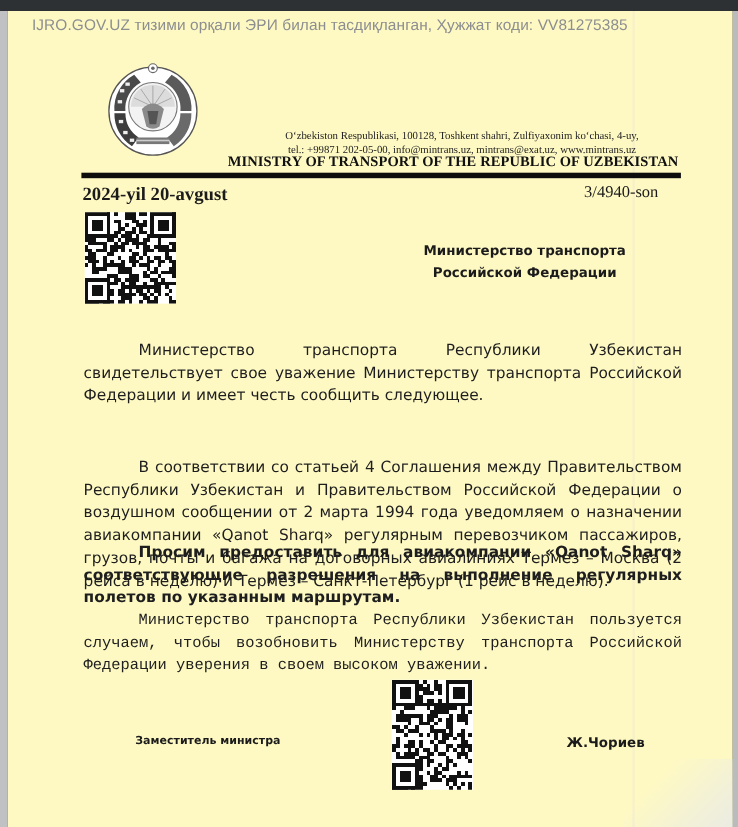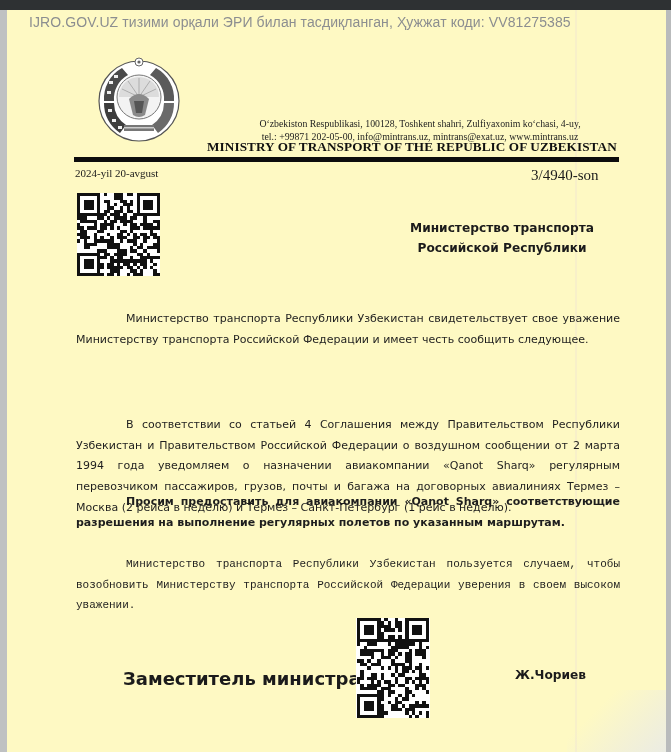--- a/index.html
+++ b/index.html
@@ -18,37 +18,37 @@
     .emblem { position: absolute; left: 85px; top: 43px; width: 95px; height: 92px; }
 
     .org-uz { position: absolute; left: 199px; top: 55px; font-family: "Liberation Serif", serif; font-weight: bold; font-size: 16.5px; color: #111; letter-spacing: 0.15px; white-space: nowrap; }
     .org-en { position: absolute; left: 200px; top: 81px; font-family: "Liberation Serif", serif; font-weight: bold; font-size: 13.2px; color: #111; letter-spacing: 0.1px; white-space: nowrap; margin-top: 48px; }
     .addr { position: absolute; left: 213px; width: 400px; text-align: center; font-family: "Liberation Serif", serif; font-size: 9.8px; color: #222; white-space: nowrap; }
     .addr1 { top: 108px; }
     .addr2 { top: 121px; }
 
     .rule { position: absolute; left: 67px; top: 147px; width: 545px; height: 5px; background: #0d0d0d; }
 
-    .date { position: absolute; left: 68px; top: 157px; font-family: "Liberation Serif", serif; font-size: 11px; color: #1b1b1b; white-space: nowrap; }
+    .date { position: absolute; left: 68px; top: 157px; font-family: "Liberation Serif", serif; font-size: 17px; color: #1b1b1b; white-space: nowrap; font-weight: bold; }
     .regno { position: absolute; left: 524px; top: 157px; font-family: "Liberation Serif", serif; font-size: 15px; color: #1b1b1b; white-space: nowrap; }
 
     .qr { position: absolute; background: #fff; }
     .qr1 { left: 70px; top: 183px; width: 83px; height: 83px; }
     .qr2 { left: 349px; top: 608px; width: 74px; height: 100px; }
 
-    .addressee { position: absolute; left: 370px; top: 208px; width: 200px; text-align: center; font-family: "DejaVu Sans", sans-serif; font-weight: bold; font-size: 12.2px; line-height: 20px; color: #1b1b1b; margin-left: 25px; }
-
-    .body-text { position: absolute; left: 69px; width: 544px; font-family: "DejaVu Sans", sans-serif; font-size: 11px; line-height: 20.7px; color: #1e1e1e; text-align: justify; }
+    .addressee { position: absolute; left: 370px; top: 208px; width: 200px; text-align: center; font-family: "DejaVu Sans", sans-serif; font-weight: bold; font-size: 12.2px; line-height: 20px; color: #1b1b1b; }
+
+    .body-text { position: absolute; left: 69px; width: 544px; font-family: "DejaVu Sans", sans-serif; font-size: 14px; line-height: 20.7px; color: #1e1e1e; text-align: justify; }
     .para { text-indent: 50px; text-align-last: left; }
     .p1 { top: 299px; }
     .p2 { top: 361px; margin-top: 44px; }
     .p3 { top: 482px; font-weight: bold; }
     .p4 { top: 544px; font-family: Liberation Mono, monospace; }
 
-    .sig-title { position: absolute; left: 116px; top: 658px; font-family: "DejaVu Sans", sans-serif; font-weight: bold; font-size: 18px; color: #1b1b1b; white-space: nowrap; }
+    .sig-title { position: absolute; left: 116px; top: 658px; font-family: "DejaVu Sans", sans-serif; font-weight: bold; font-size: 10px; color: #1b1b1b; white-space: nowrap; }
     .sig-name { position: absolute; left: 508px; top: 658px; font-family: "DejaVu Sans", sans-serif; font-weight: bold; font-size: 12.2px; color: #1b1b1b; white-space: nowrap; }
 
     .shade { position: absolute; left: 560px; top: 680px; width: 100px; height: 62px; background: linear-gradient(135deg, rgba(251,251,251,0) 30%, rgba(230,232,236,0.8) 100%); }
   </style>
 </head>
 <body>
 
 <div class="topbar"></div>
 <div class="left-edge"></div>
 <div class="right-edge"></div>
@@ -380,21 +380,21 @@
       <rect x="18" y="0" width="7" height="7" fill="#111"></rect>
       <rect x="19" y="1" width="5" height="5" fill="#fff"></rect>
       <rect x="20" y="2" width="3" height="3" fill="#111"></rect>
       <rect x="0" y="18" width="7" height="7" fill="#111"></rect>
       <rect x="1" y="19" width="5" height="5" fill="#fff"></rect>
       <rect x="2" y="20" width="3" height="3" fill="#111"></rect>
     </svg>
 
   <div class="addressee">
     <div>Министерство транспорта</div>
-    <div>Российской Республики</div>
+    <div>Российской Федерации</div>
   </div>
 
   <div class="body-text para p1">Министерство транспорта Республики Узбекистан свидетельствует свое уважение Министерству транспорта Российской Федерации и имеет честь сообщить следующее.</div>
   <div class="body-text para p2">В соответствии со статьей 4 Соглашения между Правительством Республики Узбекистан и Правительством Российской Федерации о воздушном сообщении от 2 марта 1994 года уведомляем о назначении авиакомпании «Qanot Sharq» регулярным перевозчиком пассажиров, грузов, почты и багажа на договорных авиалиниях Термез – Москва (2 рейса в неделю) и Термез – Санкт-Петербург (1 рейс в неделю).</div>
   <div class="body-text para p3">Просим предоставить для авиакомпании «Qanot Sharq» соответствующие разрешения на выполнение регулярных полетов по указанным маршрутам.</div>
   <div class="body-text para p4">Министерство транспорта Республики Узбекистан пользуется случаем, чтобы возобновить Министерству транспорта Российской Федерации уверения в своем высоком уважении.</div>
 
   <div class="sig-title">Заместитель министра</div>
   <svg class="qr qr2" id="qr2" viewBox="0 0 21 29" shape-rendering="crispEdges">
       <rect x="6" y="0" width="1" height="1" fill="#111"></rect>

